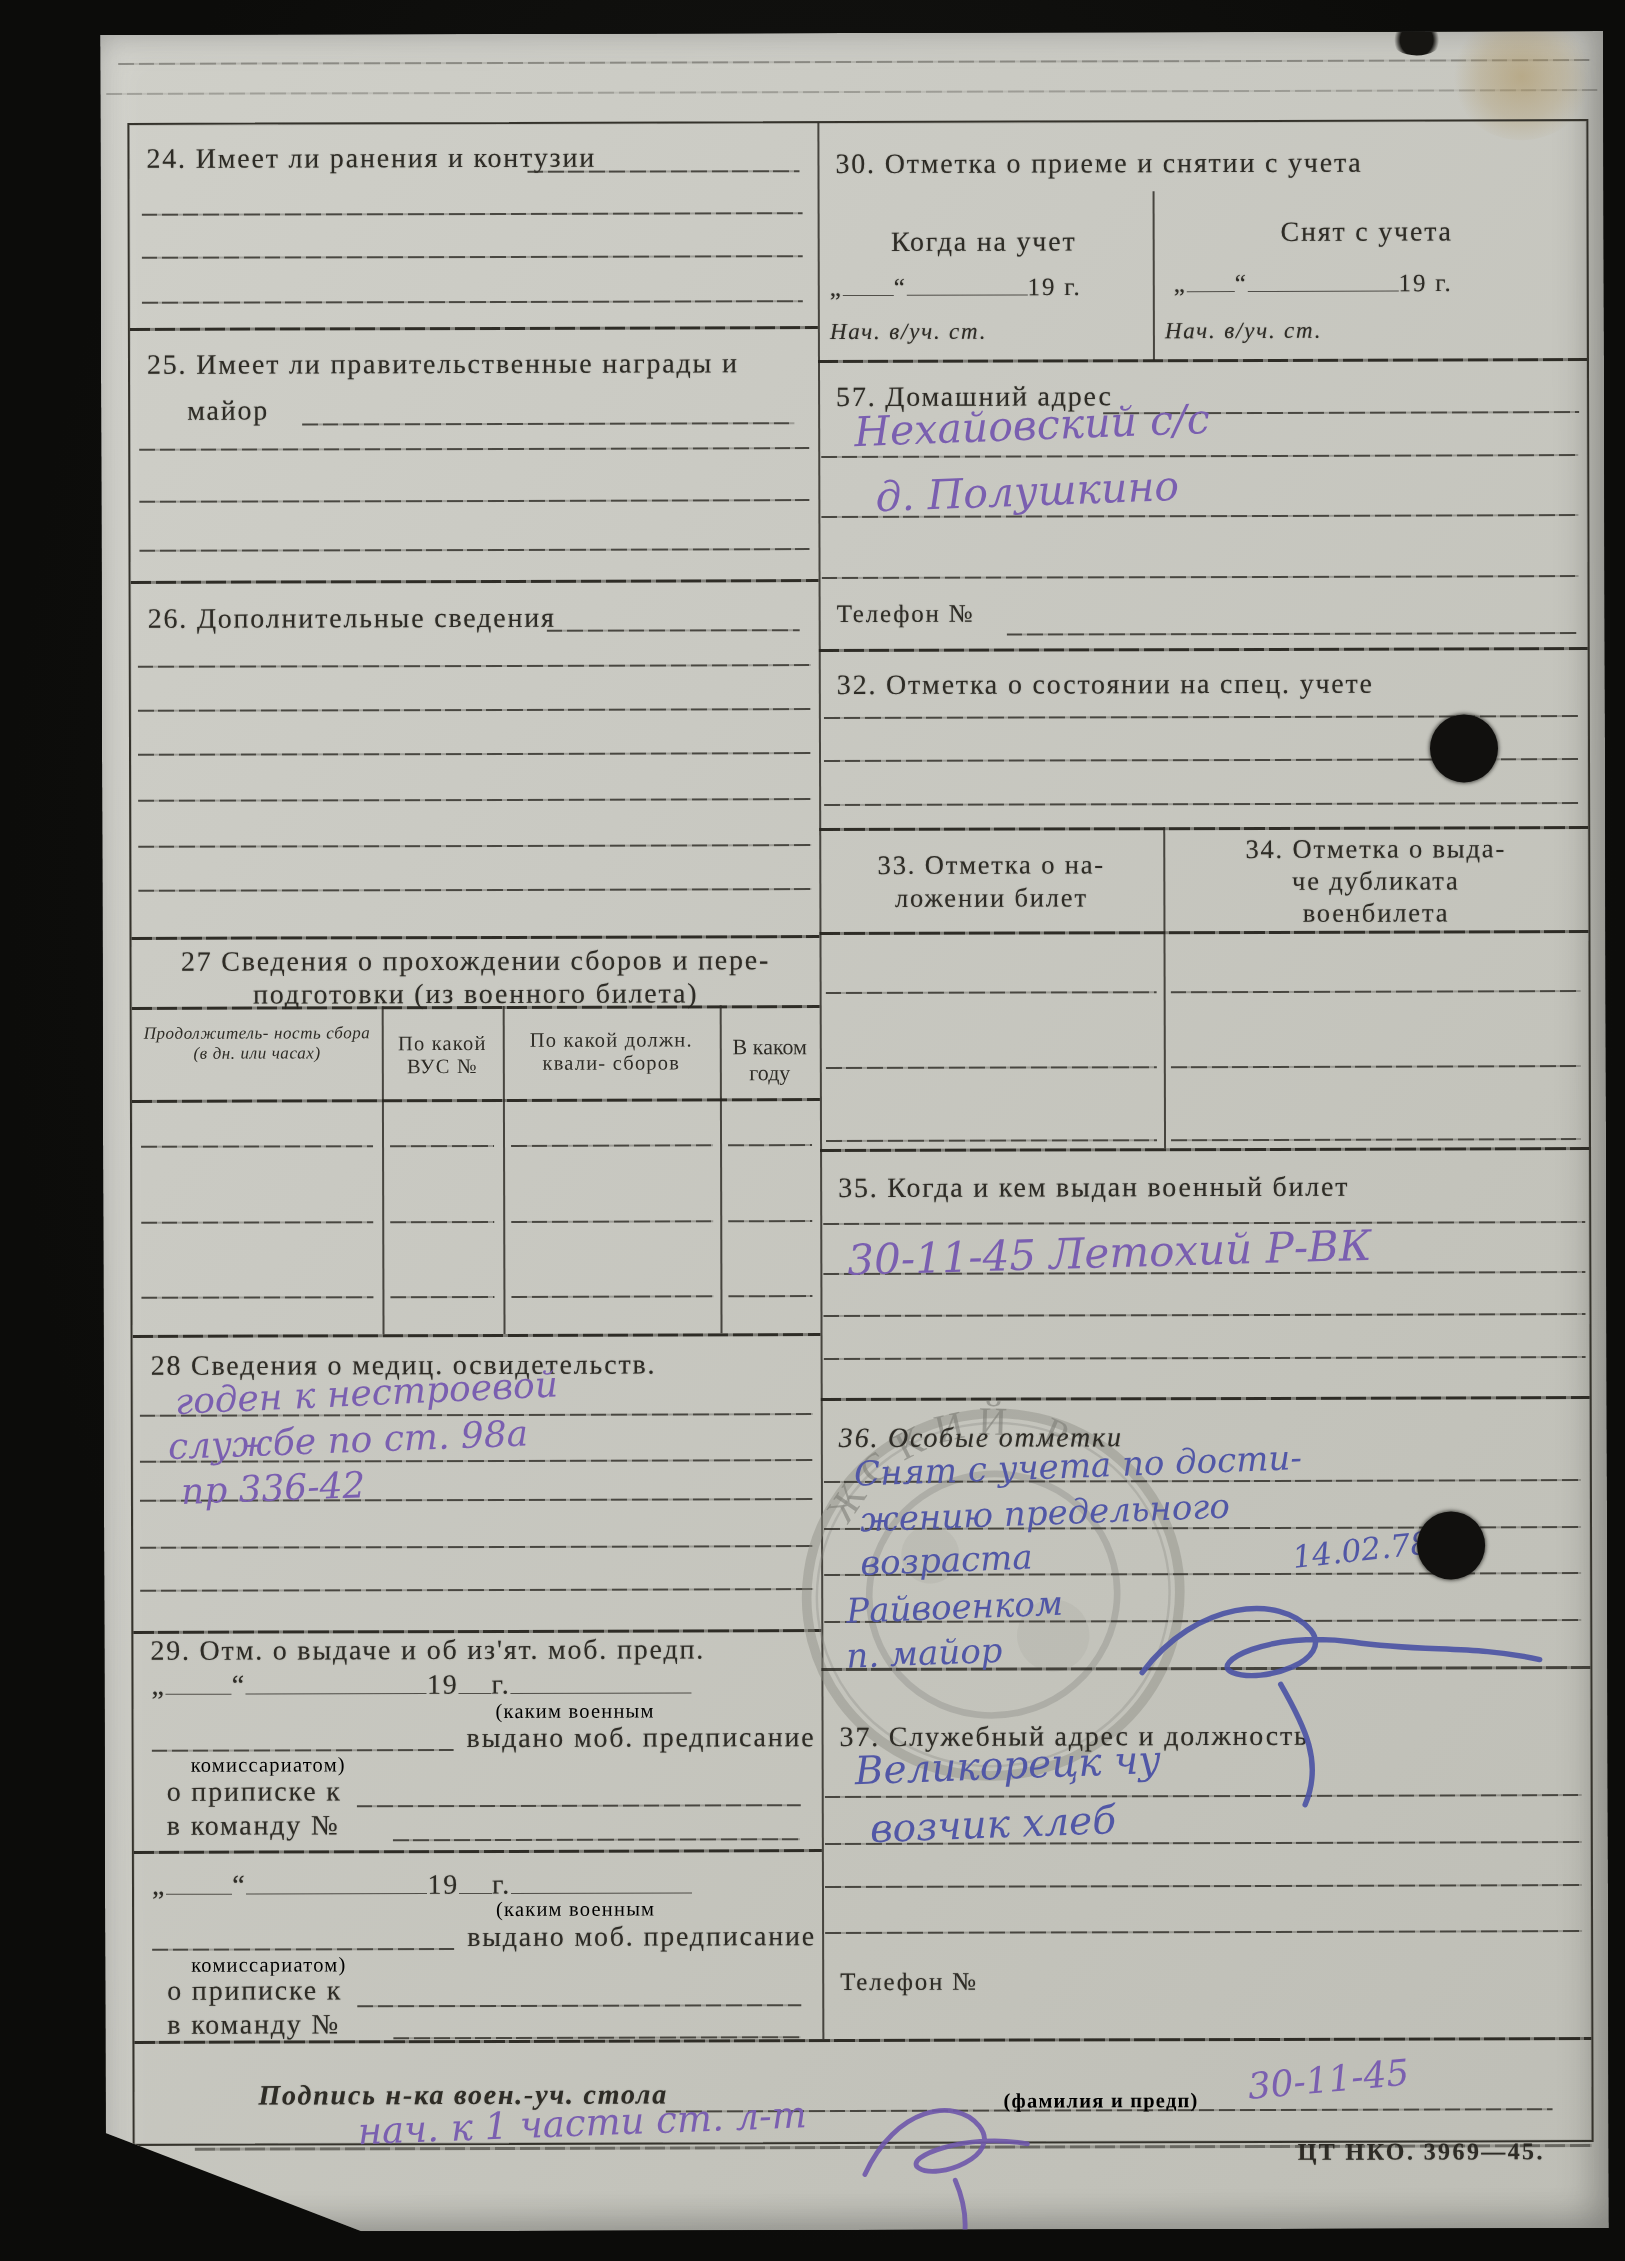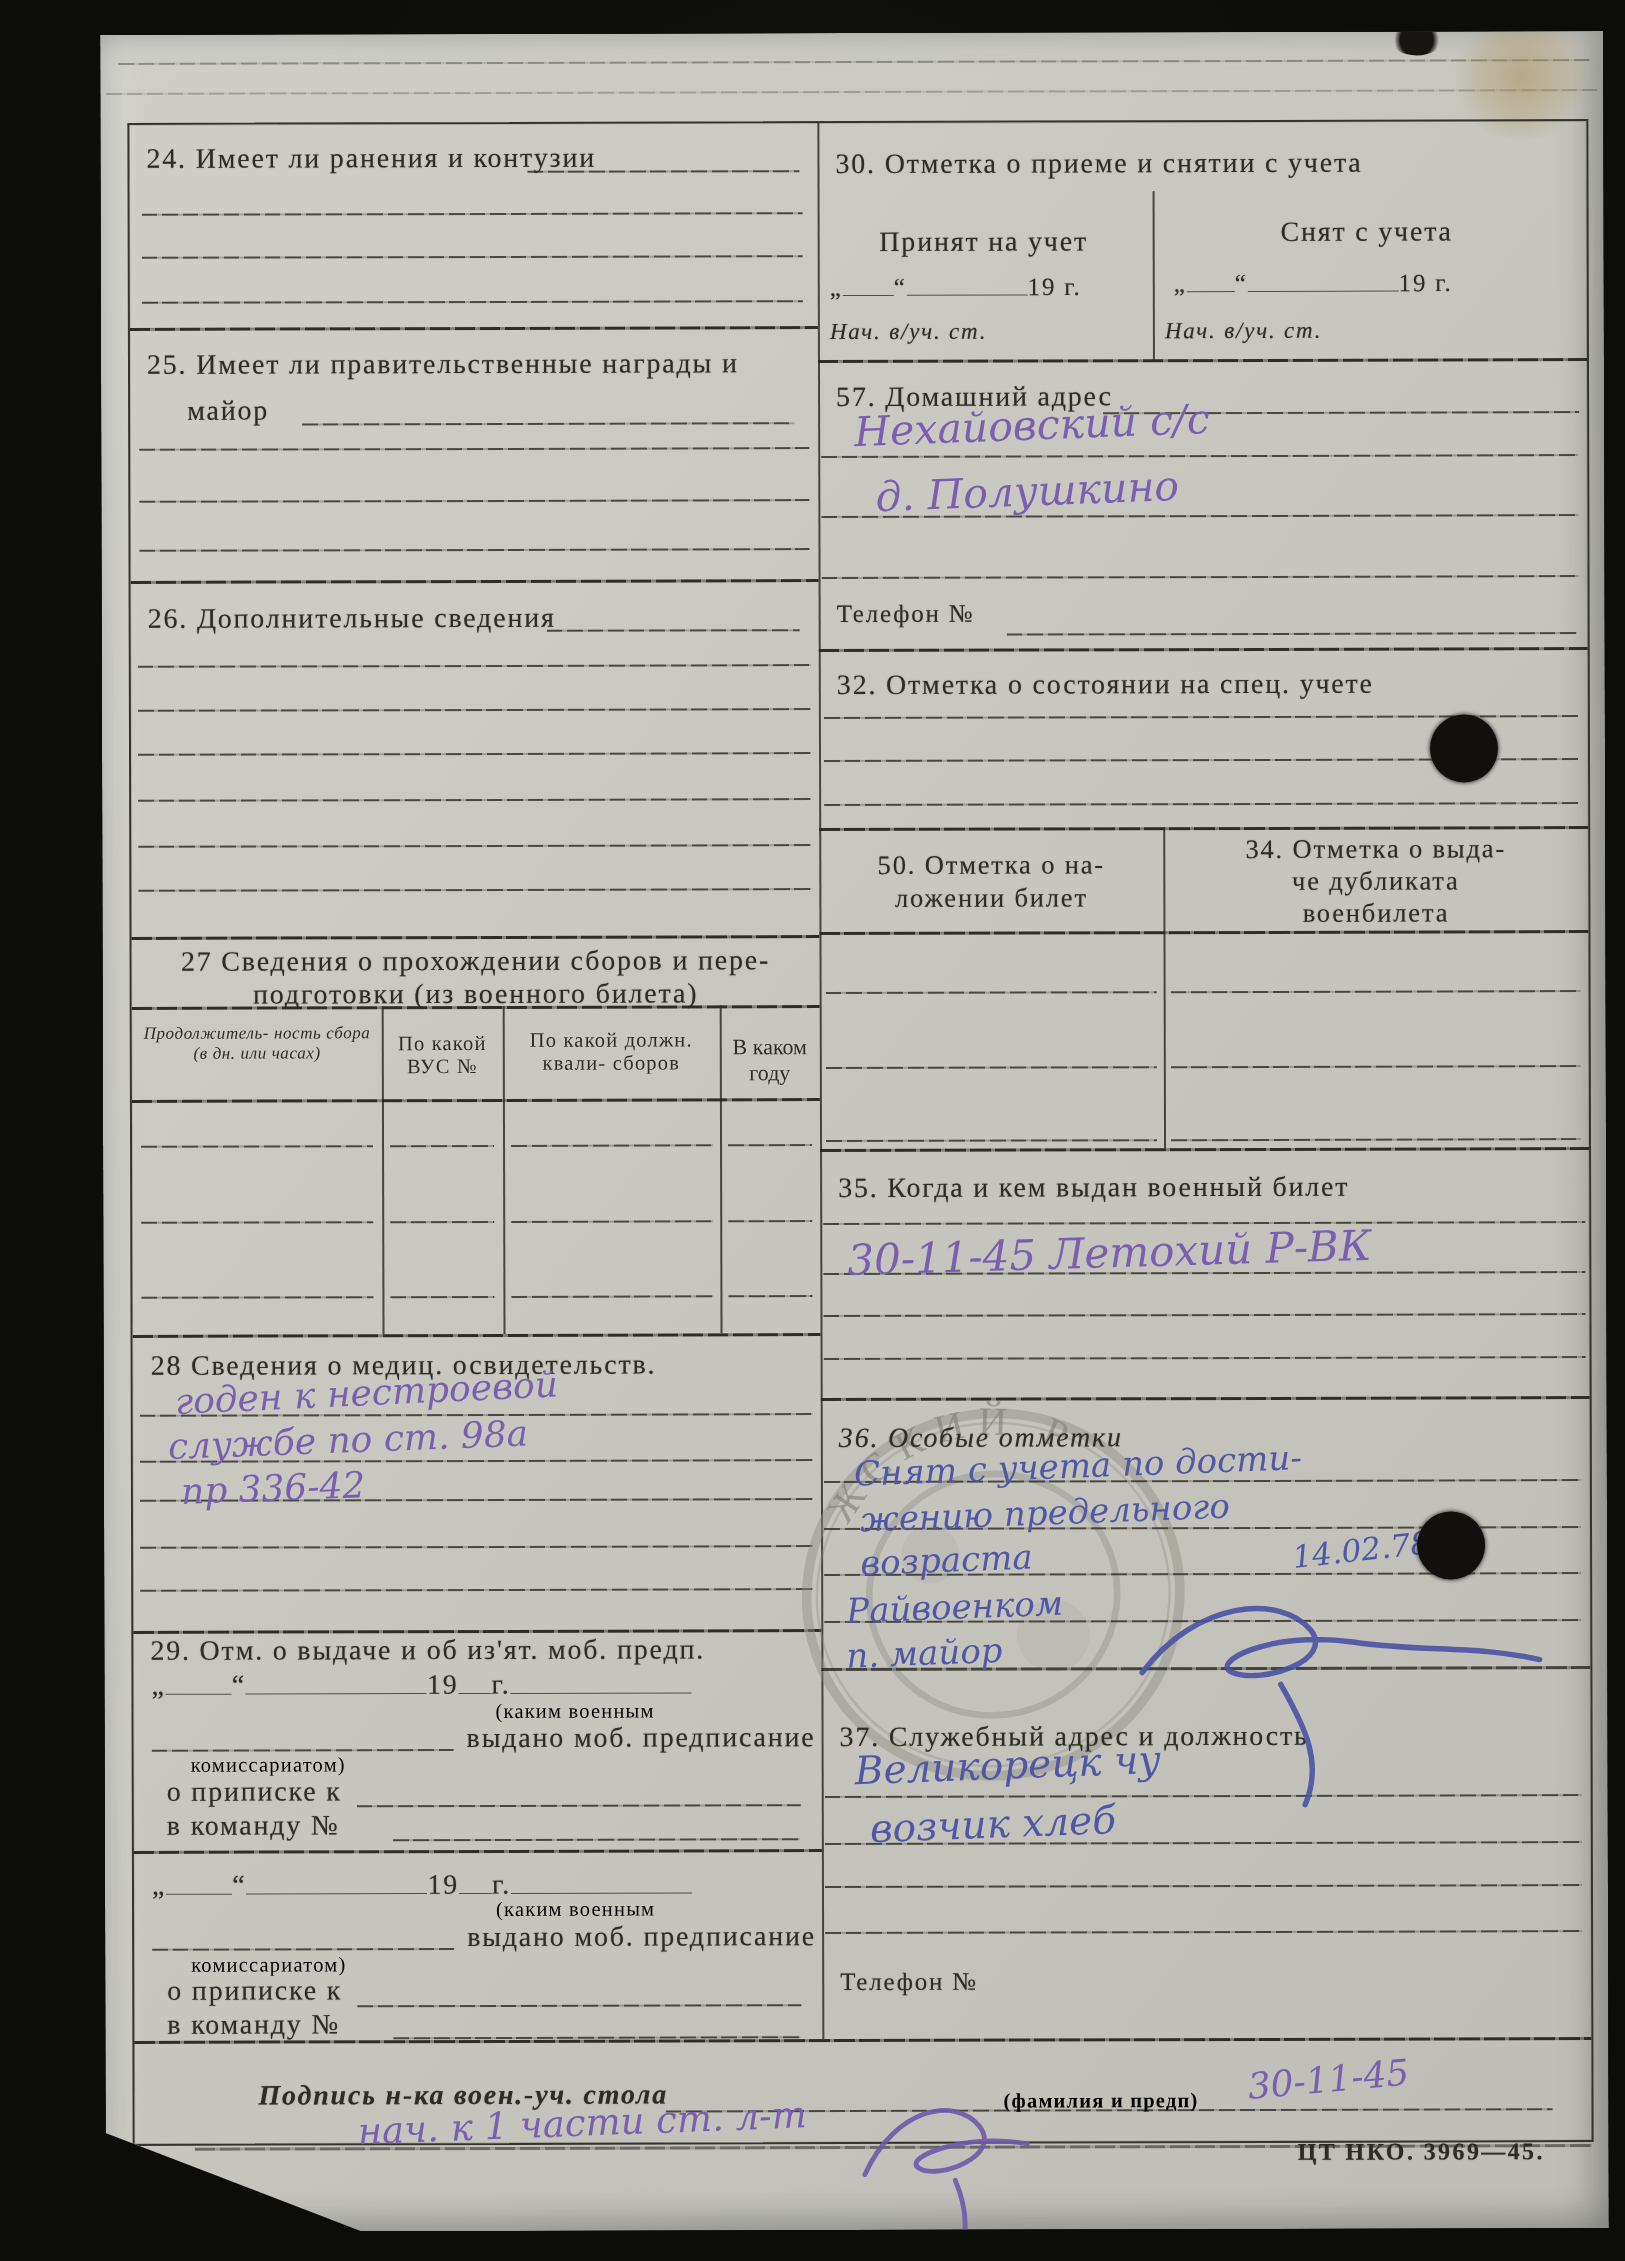--- a/index.html
+++ b/index.html
@@ -133,21 +133,21 @@
     <div class="abs rule" style="left:18px;top:1824px;width:302px;"></div>
     <div class="abs h" style="left:333px;top:1797px;">выдано моб. предписание</div>
     <div class="abs h-sm" style="left:57px;top:1829px;">комиссариатом)</div>
     <div class="abs h" style="left:33px;top:1850px;">о приписке к</div>
     <div class="abs rule" style="left:223px;top:1881px;width:444px;"></div>
     <div class="abs h" style="left:33px;top:1884px;">в команду №</div>
     <div class="abs rule" style="left:259px;top:1913px;width:407px;"></div>
 
     <div class="abs h" style="left:706px;top:25px;">30. Отметка о приеме и снятии с учета</div>
     <div class="abs vline" style="left:1023px;top:69px;height:169px;"></div>
-    <div class="abs h ctr" style="left:694px;top:103px;width:320px;">Принят на учет</div>
+    <div class="abs h ctr" style="left:694px;top:103px;width:320px;">Когда на учет</div>
     <div class="abs h" style="left:700px;top:145px;font-size:25px;"><span>„</span><span class="blank" style="width:51px;"></span><span>“</span><span class="blank" style="width:121px;"></span><span>19</span>&nbsp;<span>г.</span></div>
     <div class="abs h it" style="left:700px;top:196px;font-size:23px;">Нач. в/уч. ст.</div>
     <div class="abs h ctr" style="left:1029px;top:94px;width:416px;">Снят с учета</div>
     <div class="abs h" style="left:1044px;top:142px;font-size:25px;"><span>„</span><span class="blank" style="width:48px;"></span><span>“</span><span class="blank" style="width:151px;"></span><span>19</span>&nbsp;<span>г.</span></div>
     <div class="abs h it" style="left:1035px;top:196px;font-size:23px;">Нач. в/уч. ст.</div>
     <div class="abs rule heavy" style="left:688px;top:237px;width:769px;"></div>
 
     <div class="abs h" style="left:706px;top:258px;">57. Домашний адрес</div>
     <div class="abs rule" style="left:973px;top:290px;width:476px;"></div>
     <div class="abs hw hw-p" style="left:724px;top:279px;font-size:41px;transform:rotate(-2deg);">Нехайовский с/с</div>
@@ -160,21 +160,21 @@
     <div class="abs rule heavy" style="left:688px;top:526px;width:769px;"></div>
 
     <div class="abs h" style="left:706px;top:546px;">32. Отметка о состоянии на спец. учете</div>
     <div class="abs rule" style="left:693px;top:594px;width:754px;"></div>
     <div class="abs rule" style="left:693px;top:637px;width:754px;"></div>
     <div class="abs rule" style="left:693px;top:681px;width:754px;"></div>
     <div class="abs hole" style="left:1299px;top:593px;"></div>
     <div class="abs rule heavy" style="left:688px;top:705px;width:769px;"></div>
 
     <div class="abs vline" style="left:1032px;top:705px;height:321px;"></div>
-    <div class="abs h ctr" style="left:688px;top:727px;width:344px;font-size:26.6px;">50. Отметка о на-</div>
+    <div class="abs h ctr" style="left:688px;top:727px;width:344px;font-size:26.6px;">33. Отметка о на-</div>
     <div class="abs h ctr" style="left:688px;top:760px;width:344px;font-size:26.6px;">ложении билет</div>
     <div class="abs h ctr" style="left:1032px;top:712px;width:425px;font-size:26.6px;">34. Отметка о выда-</div>
     <div class="abs h ctr" style="left:1032px;top:744px;width:425px;font-size:26.6px;">че дубликата</div>
     <div class="abs h ctr" style="left:1032px;top:776px;width:425px;font-size:26.6px;">военбилета</div>
     <div class="abs rule heavy" style="left:688px;top:809px;width:769px;"></div>
     <div class="abs rule" style="left:694px;top:869px;width:331px;"></div>
     <div class="abs rule" style="left:1039px;top:869px;width:410px;"></div>
     <div class="abs rule" style="left:694px;top:944px;width:331px;"></div>
     <div class="abs rule" style="left:1039px;top:944px;width:410px;"></div>
     <div class="abs rule" style="left:694px;top:1017px;width:331px;"></div>

